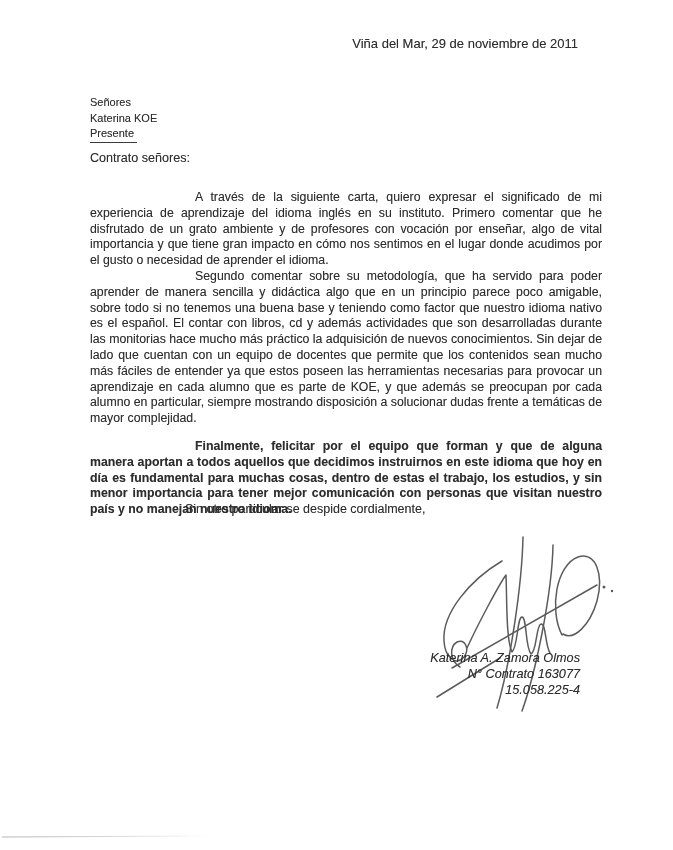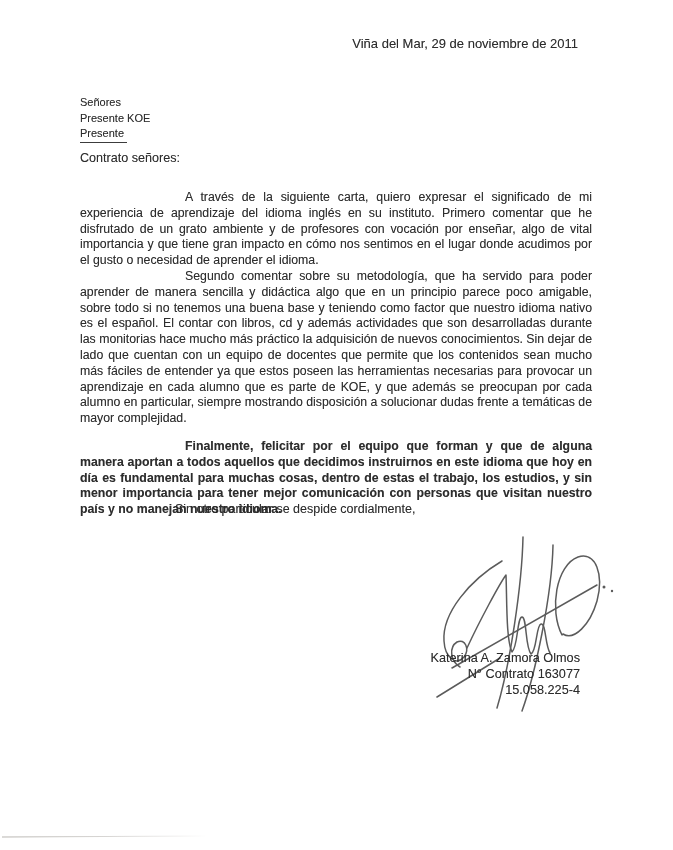--- a/index.html
+++ b/index.html
@@ -11,20 +11,21 @@
     position: relative;
     width: 673px;
     height: 850px;
     background: #ffffff;
     overflow: hidden;
     font-family: "Liberation Sans", sans-serif;
     color: #2d2d2d;
   }
   .scan-text {
     text-shadow: 0 0 0.6px rgba(45,45,45,0.38);
+    padding-left: 10px;
   }
   .date-line {
     position: absolute;
     top: 36px;
     left: 0;
     right: 95px;
     text-align: right;
     font-size: 13px;
   }
   .recipient {
@@ -79,20 +80,21 @@
     height: 195px;
     pointer-events: none;
   }
   .sig-block {
     position: absolute;
     top: 651px;
     right: 93px;
     text-align: right;
     font-size: 12.7px;
     line-height: 15.9px;
+    font-style: italic;
   }
   .scan-artifact-line {
     position: absolute;
     top: 836px;
     left: 2px;
     width: 205px;
     height: 1.4px;
     background: linear-gradient(90deg,
       rgba(125,120,112,0.55) 0%,
       rgba(150,146,140,0.35) 55%,
@@ -103,21 +105,21 @@
 </style>
 </head>
 <body>
 
 <div class="page">
 
   <div class="date-line scan-text">Viña del Mar, 29 de noviembre de 2011</div>
 
   <div class="recipient scan-text">
     <div>Señores</div>
-    <div>Presente KOE</div>
+    <div>Katerina KOE</div>
     <div>
       <span class="underlined">Presente</span>
     </div>
   </div>
 
   <div class="salutation scan-text">Contrato señores:</div>
 
   <div class="body-text scan-text">
     <p>A través de la siguiente carta, quiero expresar el significado de mi experiencia de aprendizaje del idioma inglés en su instituto. Primero comentar que he disfrutado de un grato ambiente y de profesores con vocación por enseñar, algo de vital importancia y que tiene gran impacto en cómo nos sentimos en el lugar donde acudimos por el gusto o necesidad de aprender el idioma.</p>
     <p>Segundo comentar sobre su metodología, que ha servido para poder aprender de manera sencilla y didáctica algo que en un principio parece poco amigable, sobre todo si no tenemos una buena base y teniendo como factor que nuestro idioma nativo es el español. El contar con libros, cd y además actividades que son desarrolladas durante las monitorias hace mucho más práctico la adquisición de nuevos conocimientos. Sin dejar de lado que cuentan con un equipo de docentes que permite que los contenidos sean mucho más fáciles de entender ya que estos poseen las herramientas necesarias para provocar un aprendizaje en cada alumno que es parte de KOE, y que además se preocupan por cada alumno en particular, siempre mostrando disposición a solucionar dudas frente a temáticas de mayor complejidad.</p>

